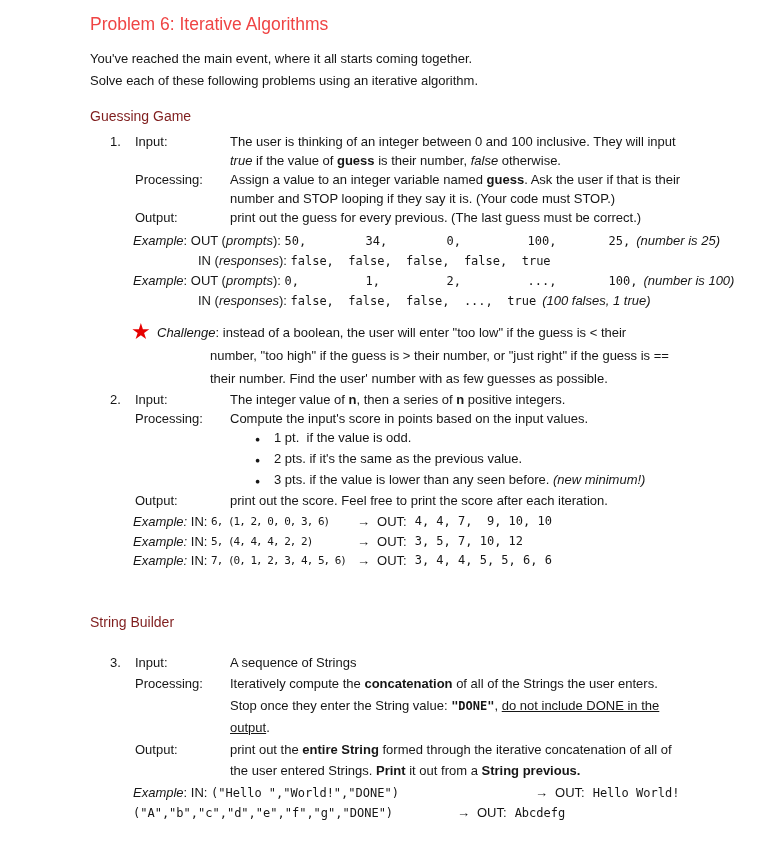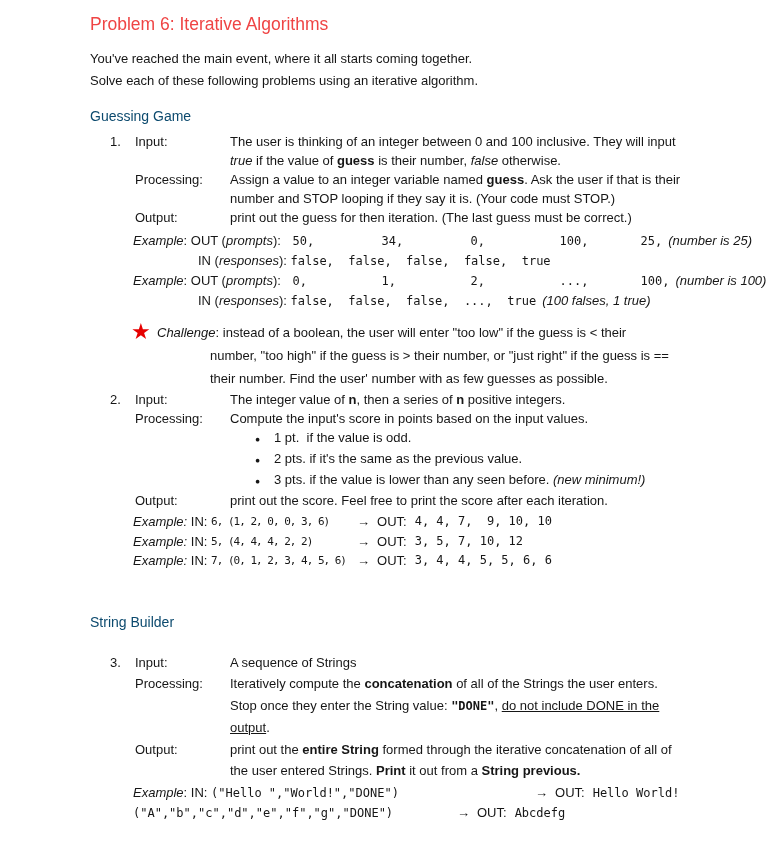--- a/index.html
+++ b/index.html
@@ -6,21 +6,21 @@
   body{
     width:782px;height:848px;overflow:hidden;
     font-family:"Liberation Sans",sans-serif;
     font-size:13px;color:#161616;
   }
   .page{padding:13px 28px 0 90px;}
 
   .doc-title{font-size:17.5px;font-weight:400;color:#ef4444;margin:0 0 13px;line-height:22px;}
   .intro p{margin:0;line-height:22px;}
 
-  .sec-heading{font-size:14px;font-weight:400;color:#0c4a6e;line-height:17px;}
+  .sec-heading{font-size:14px;font-weight:400;color:#7f1d1d;line-height:17px;}
   #guessing-heading{margin:16px 0 7px;}
   #keeping-heading{margin:31px 0 7px;}
   #builder-heading{margin:43px 0 21px;}
 
   .item{margin-left:20px;}
   .row{display:flex;line-height:19px;align-items:baseline;}
   .num{width:25px;flex:none;}
   .lbl{width:95px;flex:none;}
   .desc{width:462px;line-height:19px;}
   .desc.narrow{width:452px;}
@@ -31,21 +31,21 @@
   .seg-u{text-decoration:underline;}
   .seg-m{font-family:"DejaVu Sans Mono",monospace;font-size:12px;}
 
   .mono-lg{font-family:"DejaVu Sans Mono",monospace;font-size:12px;white-space:pre;}
   .mono-ks{font-family:"DejaVu Sans Mono",monospace;font-size:11px;letter-spacing:-1px;white-space:pre;}
 
   .examples{margin-top:4px;}
   .ex-row{display:flex;line-height:19px;align-items:baseline;margin-left:23px;white-space:pre;}
   .ex-row.resp-row{margin-left:88px;}
   .ex-lead{white-space:pre;}
-  .pv{display:inline-block;width:81px;flex:none;margin-left:8px;}
+  .pv{display:inline-block;width:81px;flex:none;}
   .pv-last{flex:none;}
   .note{font-style:italic;margin-left:6px;}
 
   .bullet-row{display:flex;margin-left:145px;line-height:19px;align-items:baseline;}
   .blt{font-size:8.5px;flex:none;width:19px;}
   .bullet-text{white-space:pre-wrap;}
 
   .challenge{position:relative;margin:10px 0 0 23px;}
   .star-icon{position:absolute;left:-2px;top:0px;color:#e60000;font-size:22px;line-height:22px;}
   .challenge-text{
@@ -83,21 +83,21 @@
       <span class="desc"><span>The user is thinking of an integer between 0 and 100 inclusive. They will input </span><span class="seg-i">true</span><span> if the value of </span><span class="seg-b">guess</span><span> is their number, </span><span class="seg-i">false</span><span> otherwise.</span></span>
     </div>
     <div class="row">
       <span class="num"></span>
       <span class="lbl">Processing:</span>
       <span class="desc"><span>Assign a value to an integer variable named </span><span class="seg-b">guess</span><span>. Ask the user if that is their number and STOP looping if they say it is. (Your code must STOP.)</span></span>
     </div>
     <div class="row">
       <span class="num"></span>
       <span class="lbl">Output:</span>
-      <span class="desc"><span>print out the guess for then iteration. (The last guess must be correct.)</span></span>
+      <span class="desc"><span>print out the guess for every previous. (The last guess must be correct.)</span></span>
     </div>
 
     <div class="examples">
       <div class="ex-row">
         <span class="ex-lead"><span class="seg-i">Example</span><span>: OUT (</span><span class="seg-i">prompts</span><span>): </span></span>
         <span class="pv mono-lg">50,</span>
         <span class="pv mono-lg">34,</span>
         <span class="pv mono-lg">0,</span>
         <span class="pv mono-lg">100,</span>
         <span class="pv-last mono-lg">25,</span>

